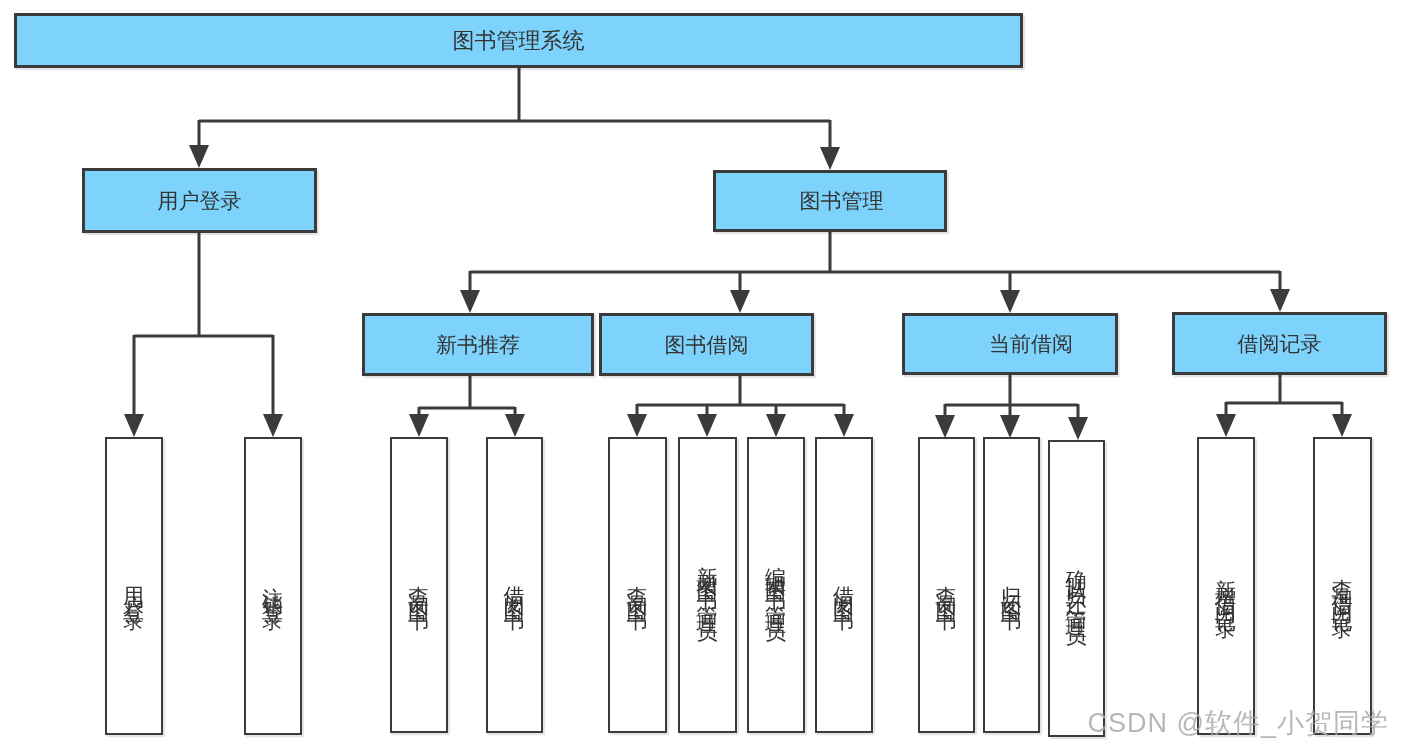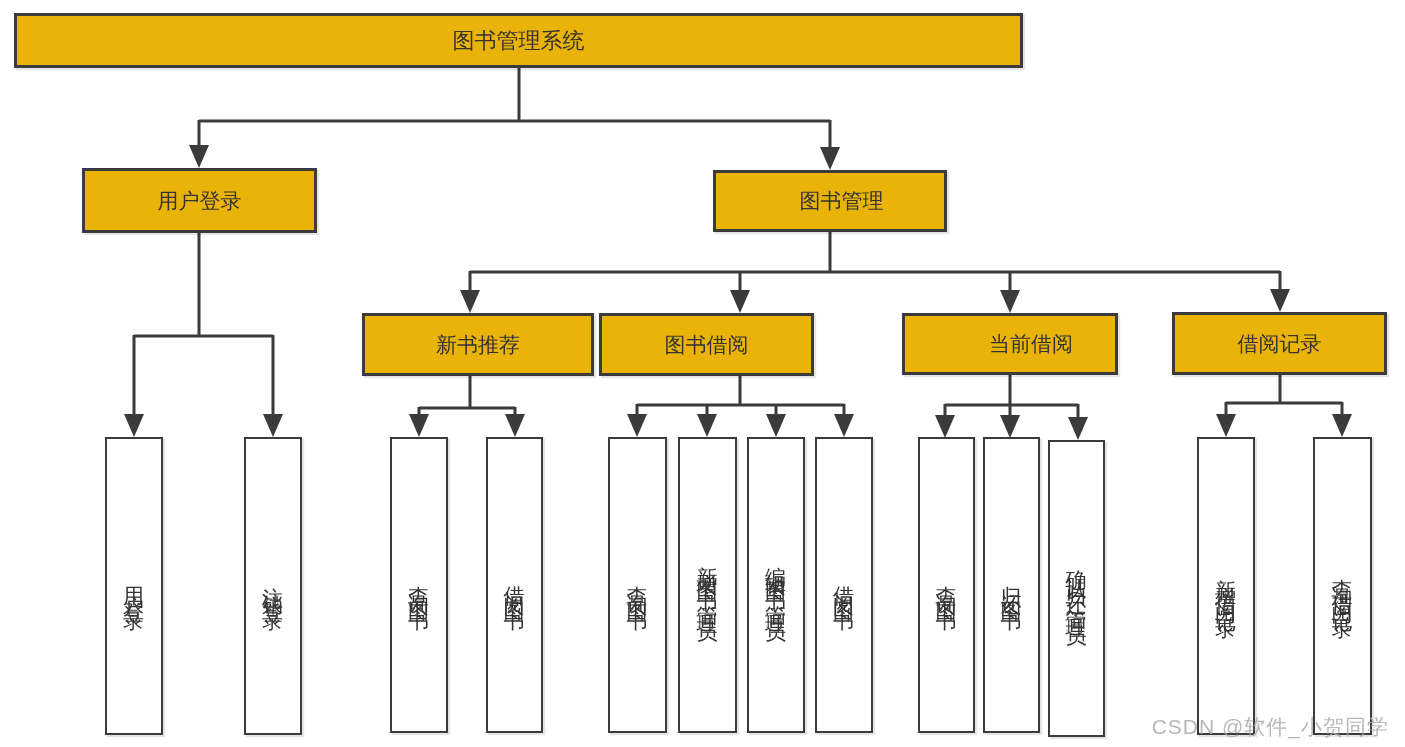--- a/index.html
+++ b/index.html
@@ -2,38 +2,38 @@
 <html><head>
 <meta charset="utf-8">
 <style>
   html,body { margin:0; padding:0; background:#ffffff; }
   .stage {
     position:relative; width:1405px; height:747px; background:#ffffff;
     font-family:"Liberation Sans", sans-serif; overflow:hidden;
   }
   svg.wires { position:absolute; left:0; top:0; width:1405px; height:747px; }
   .box {
-    position:absolute; box-sizing:border-box; background:#eab308;
+    position:absolute; box-sizing:border-box; background:#7dd3fc;
     border:3px solid #3b3b3b; color:#333333;
     display:flex; align-items:center; justify-content:center;
     font-size:21px; white-space:nowrap;
     box-shadow:2px 2px 1px rgba(0,0,0,0.10);
   }
   .box.root { font-size:22px; }
   .vbox {
     position:absolute; box-sizing:border-box; background:#ffffff;
     border:2px solid #3b3b3b; color:#333333;
     display:flex; align-items:center; justify-content:center;
     writing-mode:vertical-rl; text-orientation:mixed;
     font-size:21px; letter-spacing:8px; line-height:1;
     box-shadow:2px 2px 1px rgba(0,0,0,0.10);
   }
   .watermark {
     position:absolute; right:16px; bottom:6px; z-index:5;
-    font-size:21px; color:rgba(170,170,170,0.85); letter-spacing:1px;
+    font-size:27px; color:rgba(170,170,170,0.85); letter-spacing:1px;
   }
 </style>
 </head>
 <body>
 
 <div class="stage">
 
   <svg class="wires" viewBox="0 0 1405 747" xmlns="http://www.w3.org/2000/svg">
     <g stroke="#3b3b3b" stroke-width="3" fill="none">
 

